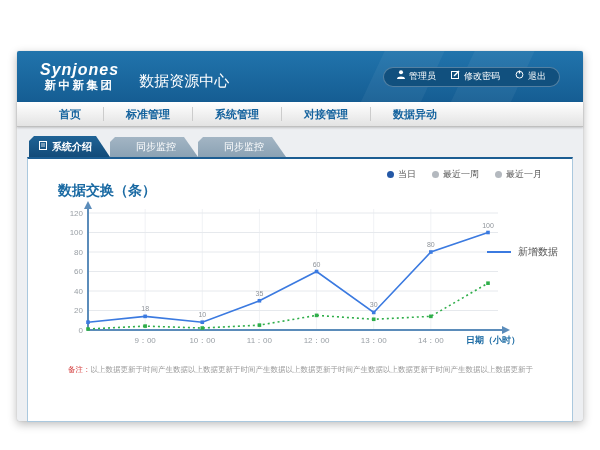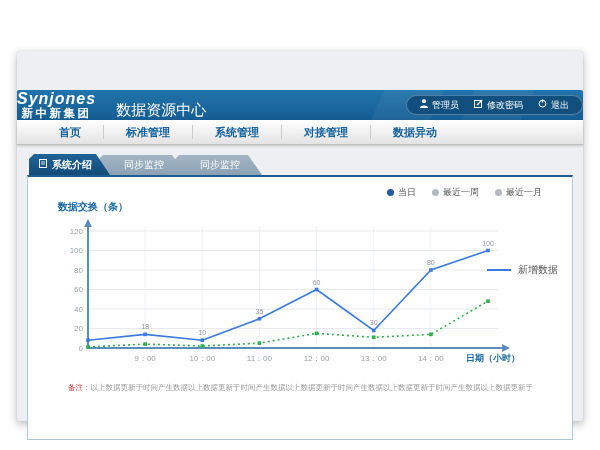--- a/index.html
+++ b/index.html
@@ -4,22 +4,22 @@
 <style>
   * { margin:0; padding:0; box-sizing:border-box; }
   html,body { width:600px; height:450px; background:#ffffff; overflow:hidden;
               font-family:"Liberation Sans","DejaVu Sans",sans-serif; }
 
   .panel { position:absolute; left:17px; top:51px; width:566px; height:370px;
            background:#edeff2; box-shadow:0 3px 10px rgba(0,0,0,.28), 0 0 1px rgba(0,0,0,.25);
            border-radius:2px; }
 
   
-  .hdr { position:relative; height:30px; background:linear-gradient(180deg,#2174ac,#155d93);
-         display:flex; align-items:center; padding:0 0; overflow:hidden; border-radius:2px 2px 0 0;margin-top:39px; }
+  .hdr { position:relative; height:51px; background:linear-gradient(180deg,#2174ac,#155d93);
+         display:flex; align-items:center; padding:0 23px; overflow:hidden; border-radius:2px 2px 0 0; }
   .hdr-streak { position:absolute; top:-10px; height:70px; width:60px;
                 background:rgba(255,255,255,.05); transform:skewX(-25deg); pointer-events:none; }
   .logo { color:#fff; line-height:1.05; text-align:center; z-index:1; }
   .logo .l1 { font-size:16px; font-weight:bold; letter-spacing:1px; font-style:italic; }
   .logo .l2 { font-size:11.5px; font-weight:bold; letter-spacing:2.5px; }
   .hdr-title { color:#fff; font-size:15px; margin-left:20px; margin-top:10px; z-index:1; }
   .user-pill { margin-left:auto; height:20px; background:#11507e; border:1px solid rgba(255,255,255,.28);
                border-radius:11px; display:flex; align-items:center; gap:15px; padding:0 13px;
                color:#fff; font-size:9px; z-index:1; }
   .user-item { display:flex; align-items:flex-start; gap:4px; cursor:pointer; white-space:nowrap; }
@@ -29,41 +29,41 @@
   .nav { height:25px; background:linear-gradient(180deg,#ffffff,#e3e3e3);
          border-bottom:1px solid #bfbfbf; box-shadow:0 1px 2px rgba(0,0,0,.18);
          display:flex; align-items:stretch; padding-left:20px; position:relative; z-index:2; }
   .nav-item { font-size:11px; font-weight:bold; color:#15639e; line-height:24px;
               padding:0 22px; cursor:pointer; }
   .nav-sep { width:1px; background:#cccccc; margin:5px 0; }
 
   
   .content { padding:9px 10px 0 10px; position:relative; }
 
-  .tabs { display:flex; align-items:flex-end; margin-left:2px; position:relative; z-index:2; }
+  .tabs { display:flex; align-items:flex-end; margin-left:2px; position:relative; z-index:2;gap:12px; }
   .tab { height:21px; color:#fff; font-size:10px; display:flex; align-items:center;
          clip-path:polygon(0 100%, 0 5px, 5px 0, calc(100% - 14px) 0, 100% 100%);
          cursor:pointer; }
   .tab.active { background:linear-gradient(180deg,#1f6396,#134b79); font-weight:bold;
                 padding:0 18px 0 10px; gap:5px; z-index:3; }
   .tab.inactive { background:linear-gradient(180deg,#a3b5c4,#8ba2b4); height:20px;
                   padding:0 22px 0 26px; margin-left:-12px;font-family:Liberation Mono, monospace; }
   .tab.inactive.t2 { z-index:2; }
   .tab.inactive.t3 { z-index:1; }
 
   .card { background:#ffffff; border:1px solid #aac8de; border-top:2px solid #1c5d92;
           height:265px; position:relative; }
 
   .radios { position:absolute; top:9px; right:30px; display:flex; gap:16px;
             font-size:9px; color:#555; align-items:center; }
   .radio { display:flex; align-items:center; gap:4px; cursor:pointer; }
   .dot { width:7px; height:7px; border-radius:50%; background:#b4b9bf; }
   .dot.sel { background:#2458a6; }
 
-  .ylabel { position:absolute; top:23px; left:30px; font-size:10px; font-weight:bold; color:#1a6aa3; }
+  .ylabel { position:absolute; top:23px; left:30px; font-size:14px; font-weight:bold; color:#1a6aa3; }
 
   svg.chart { position:absolute; top:40px; left:22px;
               font-family:"Liberation Sans","DejaVu Sans",sans-serif; }
 
   .legend { position:absolute; top:84px; right:14px; font-size:10px; color:#555; }
   .legend-row { display:flex; align-items:center; gap:7px; height:18px;justify-content:space-between; }
   .lg-line { width:24px; border-top:2px solid #3b7ae0; }
   .lg-line.dotted { border-top-style:dotted; border-top-color:#2fae4a; }
 
   .note { position:absolute; top:206px; left:40px; right:14px; font-size:7.5px;

